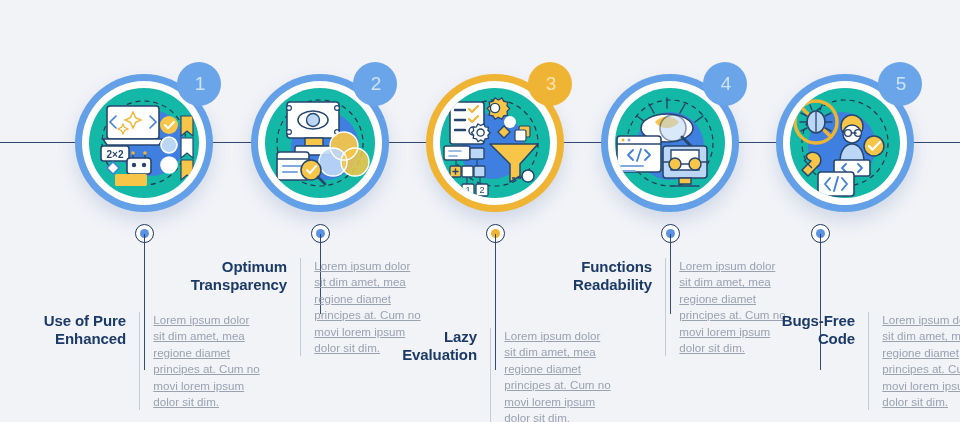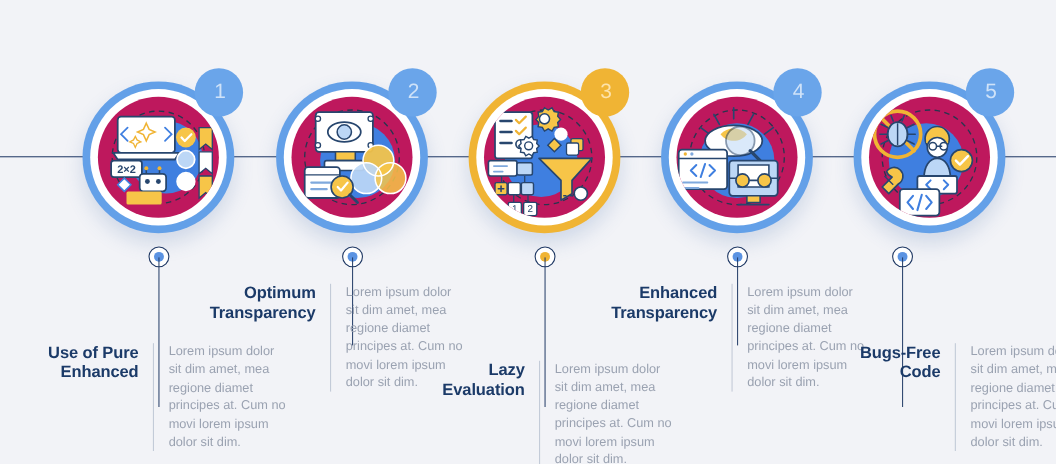--- a/index.html
+++ b/index.html
@@ -24,21 +24,21 @@
     background:#63a0e8;
     box-shadow:0 9px 18px rgba(70,110,170,.20);
   }
   .node.accent .ring-outer{background:#f0b434;}
   .ring-inner{
     position:absolute;left:7px;top:7px;right:7px;bottom:7px;
     border-radius:50%;background:#ffffff;
   }
   .art-wrap{
     position:absolute;left:14px;top:14px;right:14px;bottom:14px;
-    border-radius:50%;overflow:hidden;background:#be185d;
+    border-radius:50%;overflow:hidden;background:#14b8a6;
   }
   .art-wrap svg{display:block;width:100%;height:100%;}
 
   
   .badge{
     position:absolute;width:44px;height:44px;border-radius:50%;
     background:#6aa5ea;z-index:1;
     display:flex;align-items:center;justify-content:center;
     color:#cfe2f8;font-size:19px;font-weight:400;
     padding-left:2px;box-sizing:border-box;
@@ -58,21 +58,21 @@
   
   .block{position:absolute;display:flex;align-items:flex-start;}
   .blk-title{
     color:#1b3a68;font-weight:bold;font-size:15px;line-height:17.5px;
     text-align:right;width:112px;padding-right:13px;box-sizing:border-box;
     letter-spacing:-.1px;
   }
   .vrule{width:1.3px;background:#c3cbd8;align-self:stretch;min-height:66px;}
   .blk-body{
     color:#9aa2b1;font-size:11.6px;line-height:16.4px;
-    width:122px;padding-left:13px;box-sizing:border-box;
+    width:122px;padding-left:13px;box-sizing:border-box;text-decoration:underline;
   }
 </style>
 </head>
 <body>
 
 <div id="stage">
 
   <div class="timeline-line"></div>
 
   <div class="node" style="left:75px;top:74px;">
@@ -244,21 +244,21 @@
         <path d="M64 90h12v6H64z" fill="#f7c548" stroke="#27466e" stroke-width="1.4"></path>
         <path d="M56 98h28" stroke="#27466e" stroke-width="1.6" stroke-linecap="round"></path>
       </svg>
     </div>
   </div>
   <div class="dot" style="left:661px;top:224px;">
       <i></i>
     </div>
   <div class="stem" style="left:670px;top:234px;height:80px;"></div>
   <div class="block" style="left:553px;top:258px;">
-    <div class="blk-title">Enhanced Transparency</div>
+    <div class="blk-title">Functions Readability</div>
     <div class="vrule"></div>
     <div class="blk-body">Lorem ipsum dolor sit dim amet, mea regione diamet principes at. Cum no movi lorem ipsum dolor sit dim.</div>
   </div>
 
   <div class="node" style="left:776px;top:74px;">
     <div class="ring-outer"></div>
     <div class="ring-inner"></div>
     <div class="badge" style="left:102px;top:-12px;">
       <span>5</span>
     </div>

